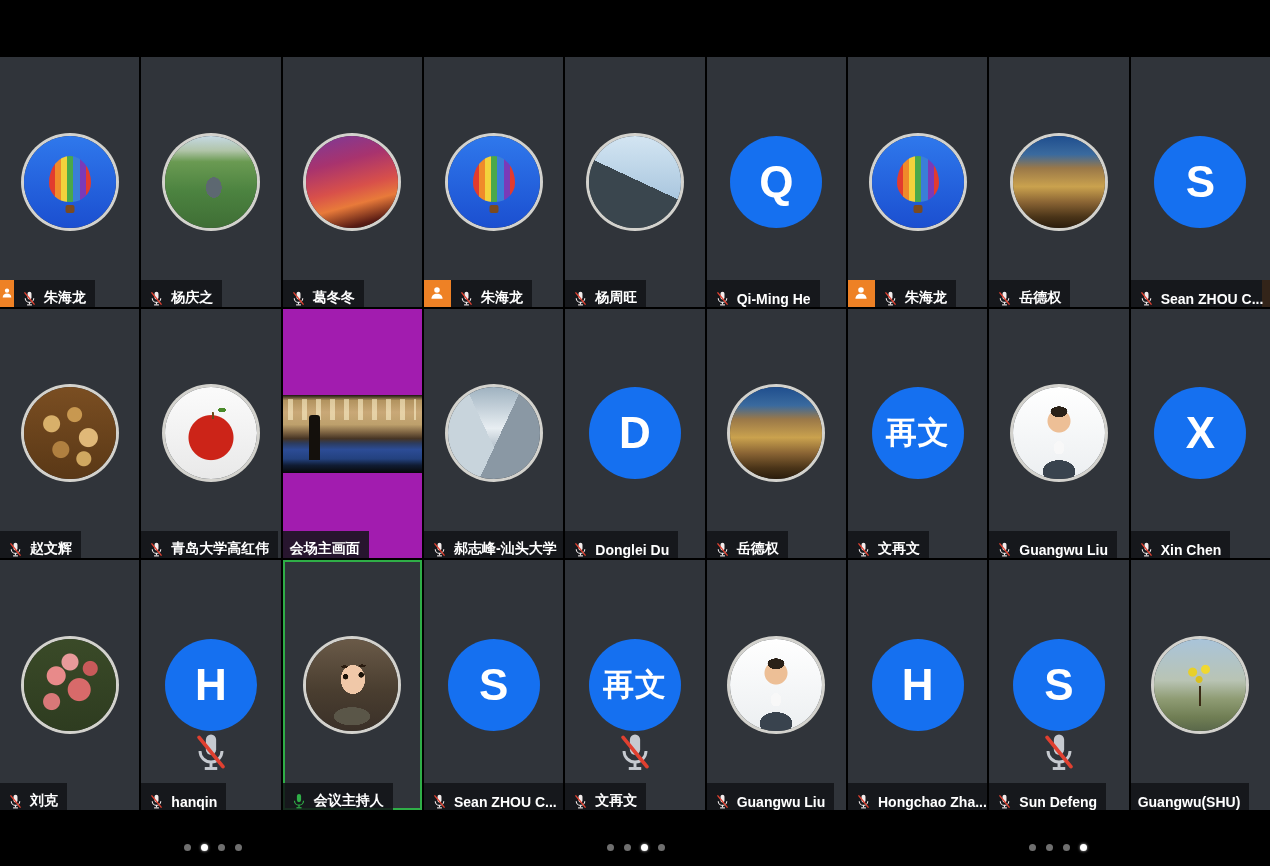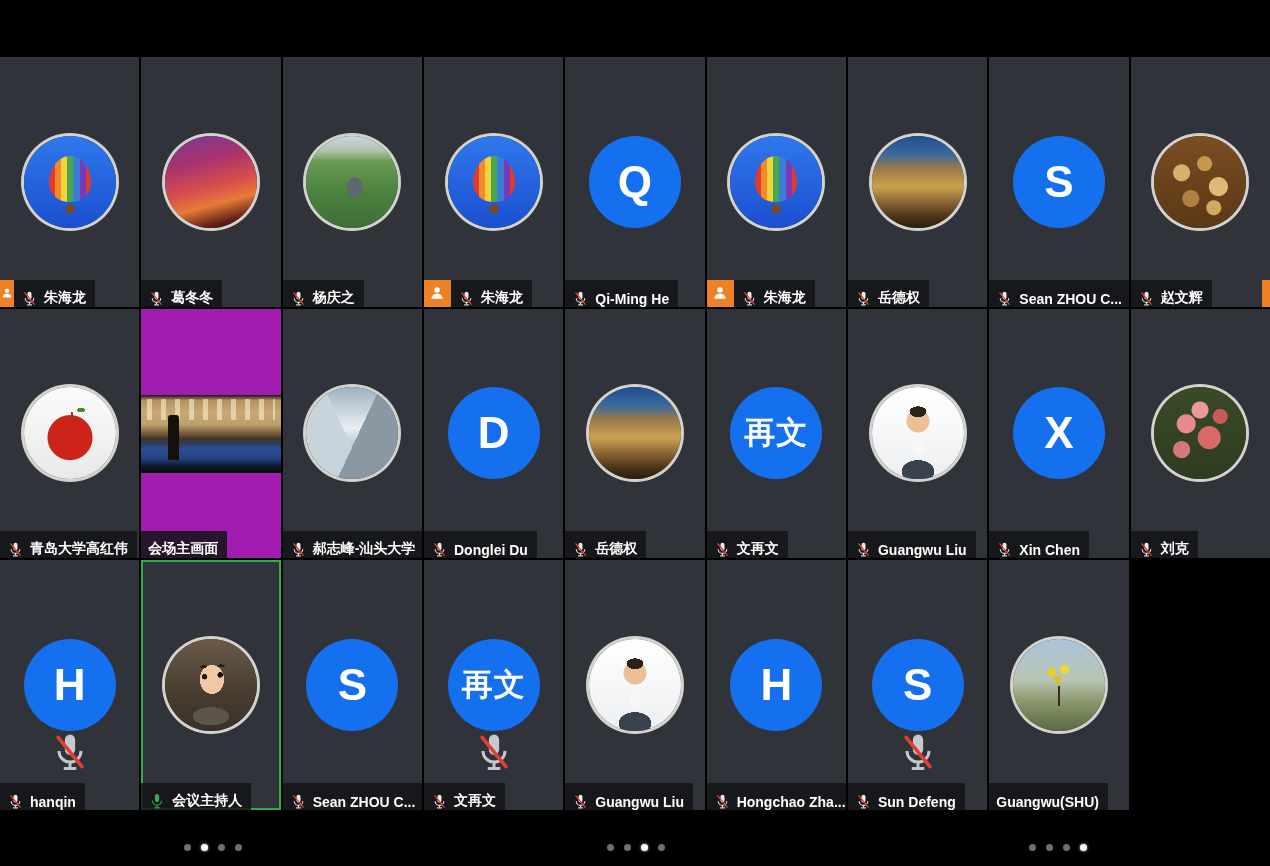--- a/index.html
+++ b/index.html
@@ -126,52 +126,52 @@
     <line x1="12" y1="17.6" x2="12" y2="20.2" stroke="#f2ecec" stroke-width="1.6"></line>
     <line x1="8.6" y1="21" x2="15.4" y2="21" stroke="#f2ecec" stroke-width="1.6"></line>
     <line x1="5.5" y1="4" x2="18.5" y2="20" stroke="#e04030" stroke-width="2" stroke-linecap="round"></line>
   </svg>
             </span>
         <span class="pname">朱海龙</span>
       </span>
     </div>
   </div>
       <div class="tile">
+    <div class="av av-field ring"></div>
+    <div class="footer-row">
+
+      <span class="name-bar">
+        <span class="mic">
+              <svg viewBox="0 0 24 24" width="17" height="17" aria-hidden="true">
+    <rect x="9.2" y="2.5" width="5.6" height="11" rx="2.8" fill="#f2ecec"></rect>
+    <path d="M6 11.5a6 6 0 0 0 12 0" fill="none" stroke="#f2ecec" stroke-width="1.6"></path>
+    <line x1="12" y1="17.6" x2="12" y2="20.2" stroke="#f2ecec" stroke-width="1.6"></line>
+    <line x1="8.6" y1="21" x2="15.4" y2="21" stroke="#f2ecec" stroke-width="1.6"></line>
+    <line x1="5.5" y1="4" x2="18.5" y2="20" stroke="#e04030" stroke-width="2" stroke-linecap="round"></line>
+  </svg>
+            </span>
+        <span class="pname">杨庆之</span>
+      </span>
+    </div>
+  </div>
+      <div class="tile">
     <div class="av av-sunset ring"></div>
     <div class="footer-row">
 
       <span class="name-bar">
         <span class="mic">
               <svg viewBox="0 0 24 24" width="17" height="17" aria-hidden="true">
     <rect x="9.2" y="2.5" width="5.6" height="11" rx="2.8" fill="#f2ecec"></rect>
     <path d="M6 11.5a6 6 0 0 0 12 0" fill="none" stroke="#f2ecec" stroke-width="1.6"></path>
     <line x1="12" y1="17.6" x2="12" y2="20.2" stroke="#f2ecec" stroke-width="1.6"></line>
     <line x1="8.6" y1="21" x2="15.4" y2="21" stroke="#f2ecec" stroke-width="1.6"></line>
     <line x1="5.5" y1="4" x2="18.5" y2="20" stroke="#e04030" stroke-width="2" stroke-linecap="round"></line>
   </svg>
             </span>
         <span class="pname">葛冬冬</span>
-      </span>
-    </div>
-  </div>
-      <div class="tile">
-    <div class="av av-field ring"></div>
-    <div class="footer-row">
-
-      <span class="name-bar">
-        <span class="mic">
-              <svg viewBox="0 0 24 24" width="17" height="17" aria-hidden="true">
-    <rect x="9.2" y="2.5" width="5.6" height="11" rx="2.8" fill="#f2ecec"></rect>
-    <path d="M6 11.5a6 6 0 0 0 12 0" fill="none" stroke="#f2ecec" stroke-width="1.6"></path>
-    <line x1="12" y1="17.6" x2="12" y2="20.2" stroke="#f2ecec" stroke-width="1.6"></line>
-    <line x1="8.6" y1="21" x2="15.4" y2="21" stroke="#f2ecec" stroke-width="1.6"></line>
-    <line x1="5.5" y1="4" x2="18.5" y2="20" stroke="#e04030" stroke-width="2" stroke-linecap="round"></line>
-  </svg>
-            </span>
-        <span class="pname">杨庆之</span>
       </span>
     </div>
   </div>
       <div class="tile">
     <div class="av av-balloon ring">
           <i class="balloon-shape"></i>
                       <i class="balloon-basket"></i>
         </div>
     <div class="footer-row">
       <span class="badge">
@@ -188,20 +188,38 @@
     <line x1="12" y1="17.6" x2="12" y2="20.2" stroke="#f2ecec" stroke-width="1.6"></line>
     <line x1="8.6" y1="21" x2="15.4" y2="21" stroke="#f2ecec" stroke-width="1.6"></line>
     <line x1="5.5" y1="4" x2="18.5" y2="20" stroke="#e04030" stroke-width="2" stroke-linecap="round"></line>
   </svg>
             </span>
         <span class="pname">朱海龙</span>
       </span>
     </div>
   </div>
       <div class="tile">
+    <div class="av av-mountain-sky ring"></div>
+    <div class="footer-row">
+
+      <span class="name-bar">
+        <span class="mic">
+              <svg viewBox="0 0 24 24" width="17" height="17" aria-hidden="true">
+    <rect x="9.2" y="2.5" width="5.6" height="11" rx="2.8" fill="#f2ecec"></rect>
+    <path d="M6 11.5a6 6 0 0 0 12 0" fill="none" stroke="#f2ecec" stroke-width="1.6"></path>
+    <line x1="12" y1="17.6" x2="12" y2="20.2" stroke="#f2ecec" stroke-width="1.6"></line>
+    <line x1="8.6" y1="21" x2="15.4" y2="21" stroke="#f2ecec" stroke-width="1.6"></line>
+    <line x1="5.5" y1="4" x2="18.5" y2="20" stroke="#e04030" stroke-width="2" stroke-linecap="round"></line>
+  </svg>
+            </span>
+        <span class="pname">杨周旺</span>
+      </span>
+    </div>
+  </div>
+      <div class="tile">
     <div class="av av-initial">Q</div>
     <div class="footer-row">
 
       <span class="name-bar">
         <span class="mic">
               <svg viewBox="0 0 24 24" width="17" height="17" aria-hidden="true">
     <rect x="9.2" y="2.5" width="5.6" height="11" rx="2.8" fill="#f2ecec"></rect>
     <path d="M6 11.5a6 6 0 0 0 12 0" fill="none" stroke="#f2ecec" stroke-width="1.6"></path>
     <line x1="12" y1="17.6" x2="12" y2="20.2" stroke="#f2ecec" stroke-width="1.6"></line>
     <line x1="8.6" y1="21" x2="15.4" y2="21" stroke="#f2ecec" stroke-width="1.6"></line>

